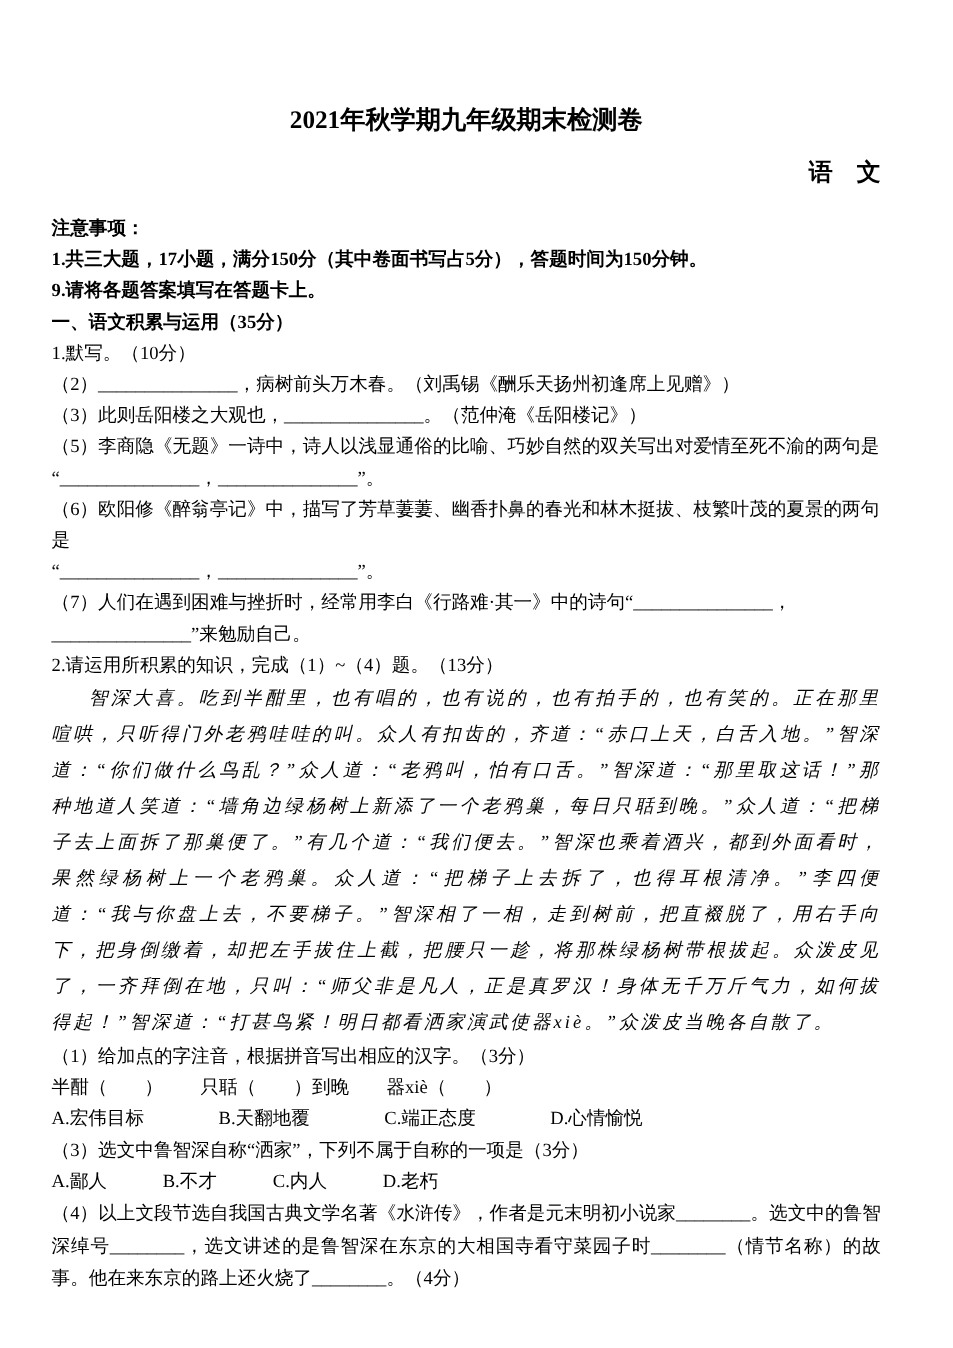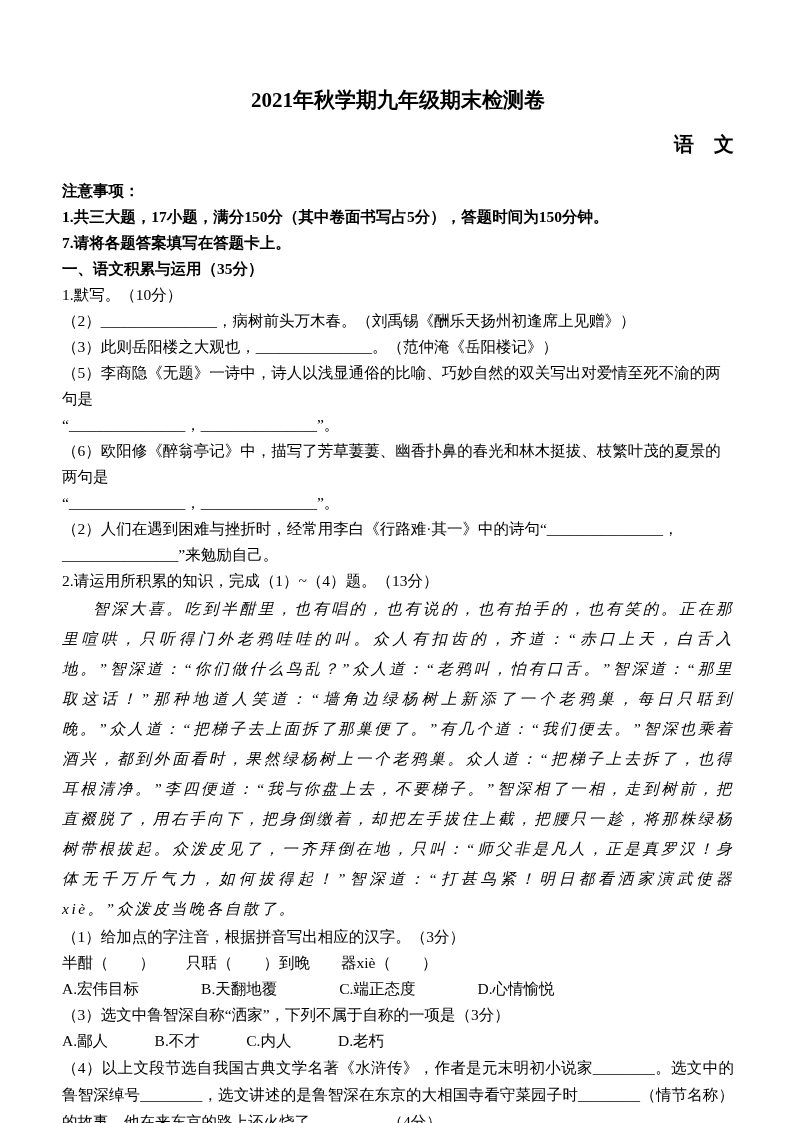--- a/index.html
+++ b/index.html
@@ -1,18 +1,18 @@
 <!DOCTYPE html>
 <html><head>
 <meta charset="utf-8">
 <style>
   html,body{margin:0;padding:0;background:#ffffff;}
   .page{
     width:794px;height:1123px;box-sizing:border-box;
-    padding:86px 60px 0 62px;
+    padding:86px 60px 0 43px;
     background:#ffffff;color:#000000;
     font-family:"Liberation Serif","DejaVu Serif",serif;
     overflow:hidden;
   }
   .doc-title{
     margin:0;text-align:center;font-size:21px;font-weight:bold;line-height:28px;
   }
   .doc-subject{
     margin:16px 0 0 0;text-align:right;font-size:20px;font-weight:bold;line-height:28px;
   }
@@ -29,30 +29,30 @@
 </style>
 </head>
 <body>
 
 <div class="page">
   <h1 class="doc-title">2021年秋学期九年级期末检测卷</h1>
   <h2 class="doc-subject">语　文</h2>
   <div class="doc-body">
       <p class="line bold">注意事项：</p>
       <p class="line bold">1.共三大题，17小题，满分150分（其中卷面书写占5分），答题时间为150分钟。</p>
-      <p class="line bold">7.请将各题答案填写在答题卡上。</p>
+      <p class="line bold">9.请将各题答案填写在答题卡上。</p>
       <p class="line bold">一、语文积累与运用（35分）</p>
       <p class="line">1.默写。（10分）</p>
       <p class="line">（2）_______________，病树前头万木春。（刘禹锡《酬乐天扬州初逢席上见赠》）</p>
       <p class="line">（3）此则岳阳楼之大观也，_______________。（范仲淹《岳阳楼记》）</p>
       <p class="line">（5）李商隐《无题》一诗中，诗人以浅显通俗的比喻、巧妙自然的双关写出对爱情至死不渝的两句是</p>
       <p class="line">“_______________，_______________”。</p>
       <p class="line">（6）欧阳修《醉翁亭记》中，描写了芳草萋萋、幽香扑鼻的春光和林木挺拔、枝繁叶茂的夏景的两句是</p>
       <p class="line">“_______________，_______________”。</p>
-      <p class="line">（2）人们在遇到困难与挫折时，经常用李白《行路难·其一》中的诗句“_______________，</p>
+      <p class="line">（7）人们在遇到困难与挫折时，经常用李白《行路难·其一》中的诗句“_______________，</p>
       <p class="line">_______________”来勉励自己。</p>
       <p class="line">2.请运用所积累的知识，完成（1）~（4）题。（13分）</p>
       <p class="line passage">智深大喜。吃到半酣里，也有唱的，也有说的，也有拍手的，也有笑的。正在那里喧哄，只听得门外老鸦哇哇的叫。众人有扣齿的，齐道：“赤口上天，白舌入地。”智深道：“你们做什么鸟乱？”众人道：“老鸦叫，怕有口舌。”智深道：“那里取这话！”那种地道人笑道：“墙角边绿杨树上新添了一个老鸦巢，每日只聒到晚。”众人道：“把梯子去上面拆了那巢便了。”有几个道：“我们便去。”智深也乘着酒兴，都到外面看时，果然绿杨树上一个老鸦巢。众人道：“把梯子上去拆了，也得耳根清净。”李四便道：“我与你盘上去，不要梯子。”智深相了一相，走到树前，把直裰脱了，用右手向下，把身倒缴着，却把左手拔住上截，把腰只一趁，将那株绿杨树带根拔起。众泼皮见了，一齐拜倒在地，只叫：“师父非是凡人，正是真罗汉！身体无千万斤气力，如何拔得起！”智深道：“打甚鸟紧！明日都看洒家演武使器xiè。”众泼皮当晚各自散了。</p>
       <p class="line">（1）给加点的字注音，根据拼音写出相应的汉字。（3分）</p>
       <p class="line">半酣（　　）　　只聒（　　）到晚　　器xiè（　　）</p>
       <p class="line">A.宏伟目标　　　　B.天翻地覆　　　　C.端正态度　　　　D.心情愉悦</p>
       <p class="line">（3）选文中鲁智深自称“洒家”，下列不属于自称的一项是（3分）</p>
       <p class="line">A.鄙人　　　B.不才　　　C.内人　　　D.老朽</p>
       <p class="line flow">（4）以上文段节选自我国古典文学名著《水浒传》，作者是元末明初小说家________。选文中的鲁智深绰号________，选文讲述的是鲁智深在东京的大相国寺看守菜园子时________（情节名称）的故事。他在来东京的路上还火烧了________。（4分）</p>
     </div>

